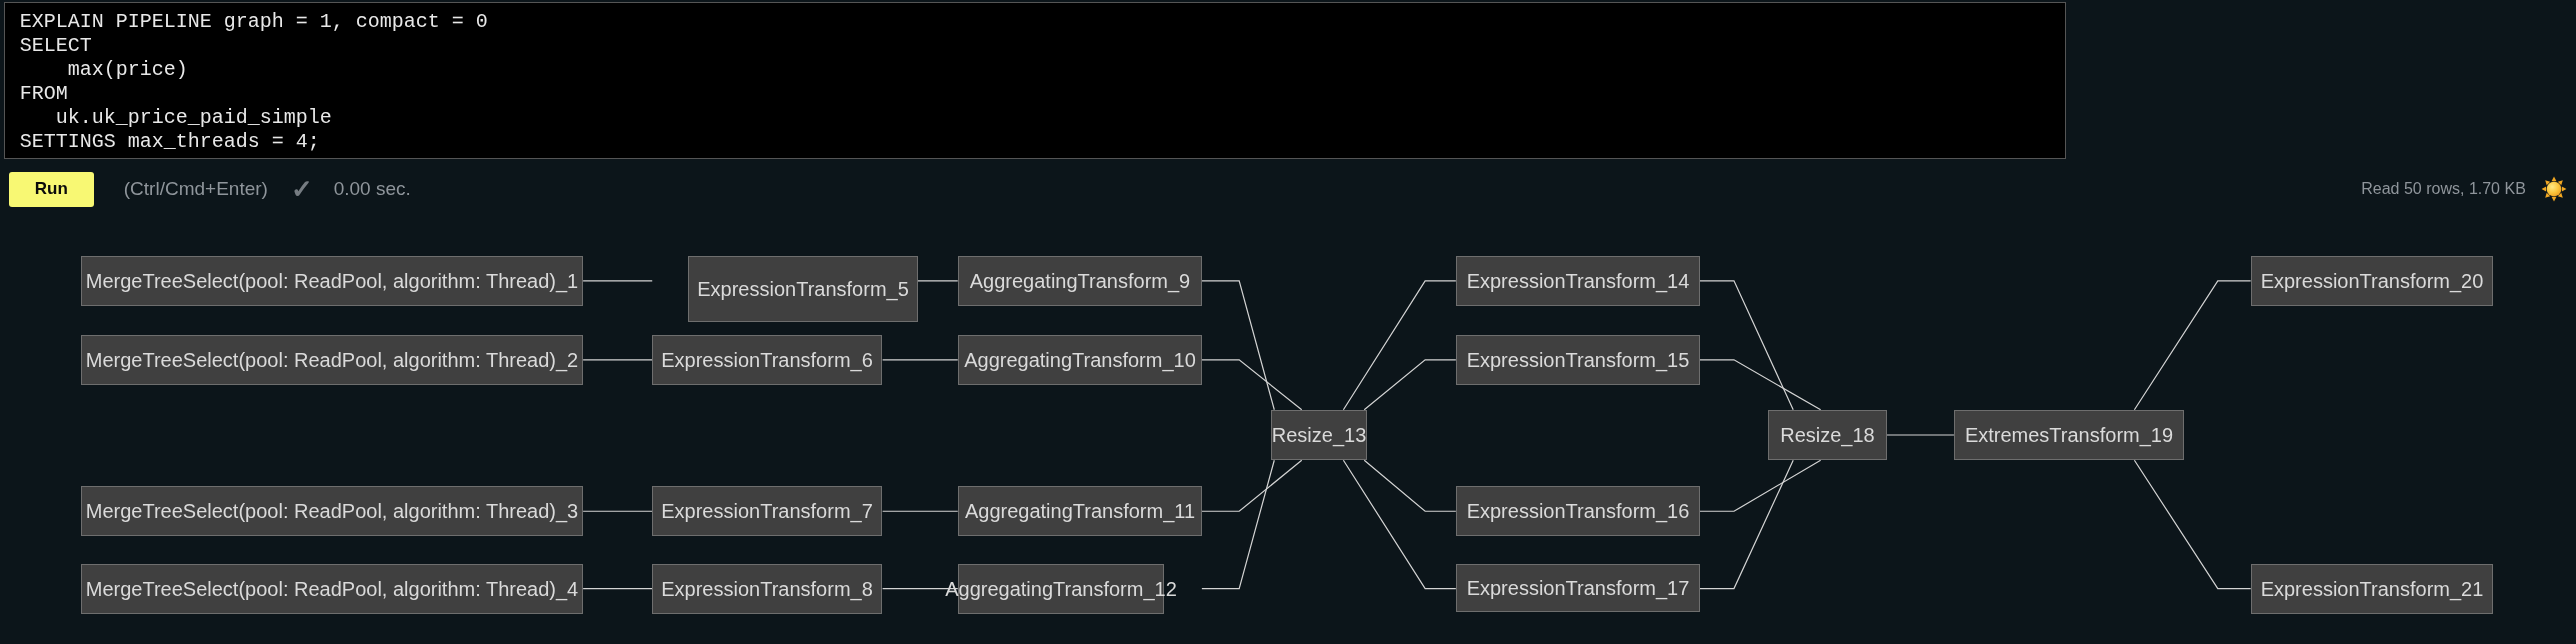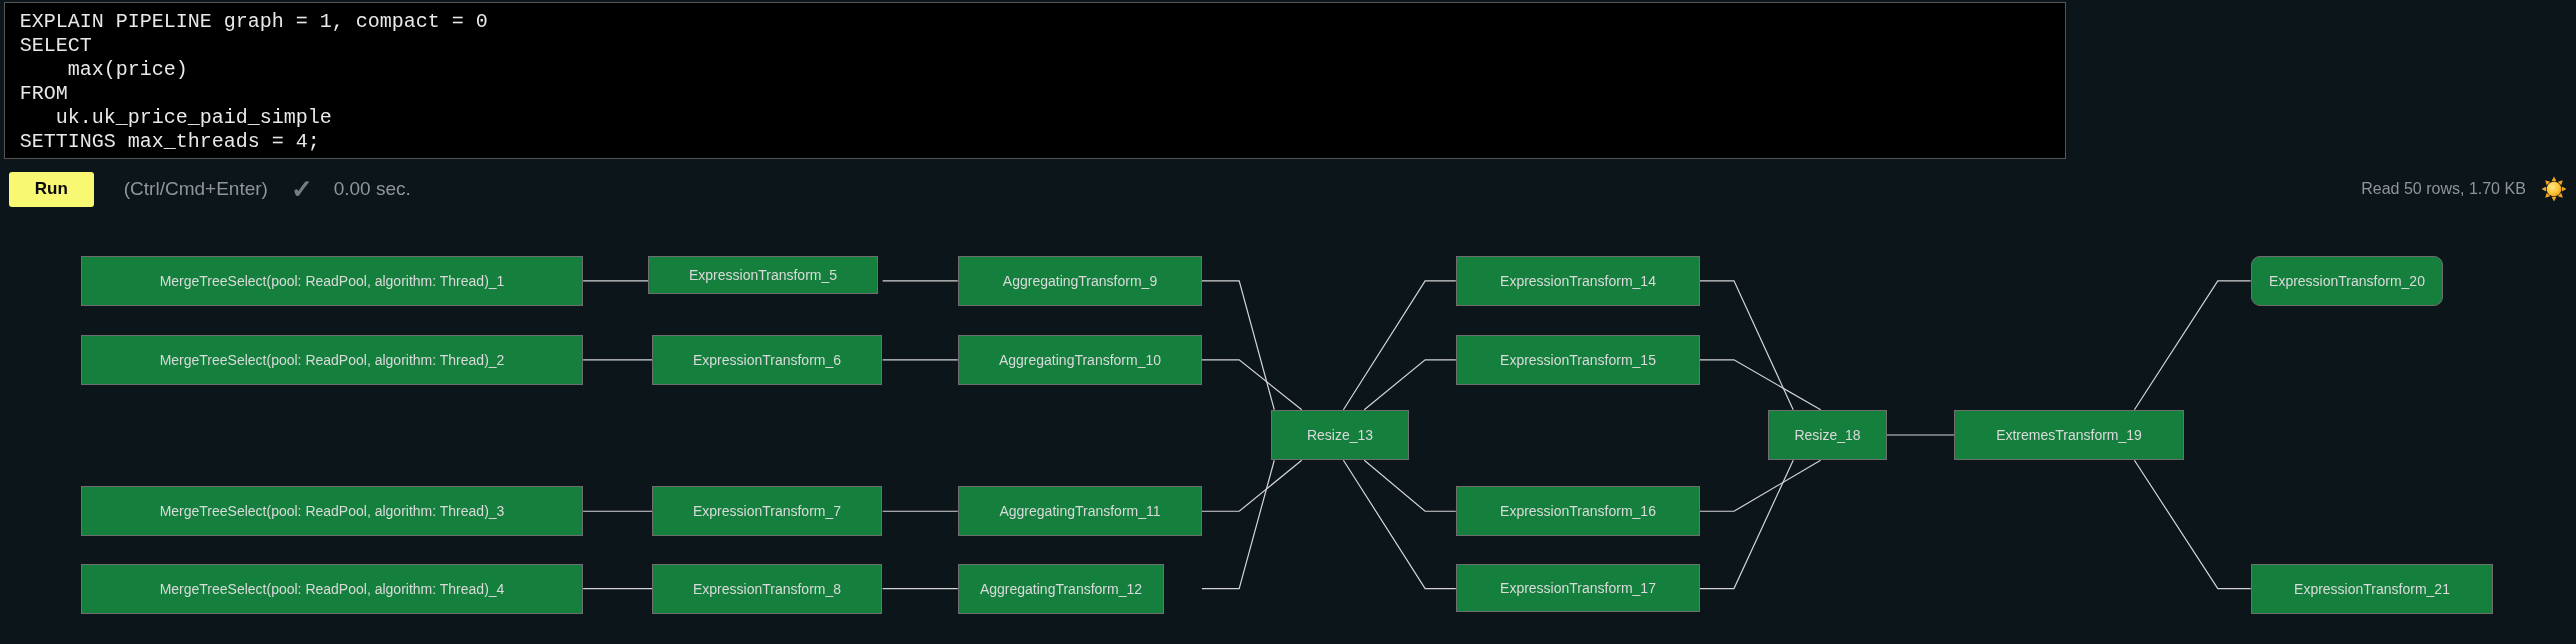--- a/index.html
+++ b/index.html
@@ -31,22 +31,22 @@
   .spacer{flex:1;}
   .stats{color:#8f959b;font-size:16px;margin-right:15.4px;}
   .sun{width:26px;height:26px;flex:0 0 auto;cursor:pointer;}
 
   
   .graph{position:absolute;left:0;top:0;width:2576px;height:644px;pointer-events:none;}
   #edges{position:absolute;left:0;top:0;}
   #edges polyline{fill:none;stroke:#d4d4d4;stroke-width:2.2px;}
   .gnode{
     position:absolute;box-sizing:border-box;
-    background:#15803d;border:1.1px solid #6e6e6e;color:#dadada;
-    font-family:"Liberation Sans",sans-serif;font-size:14px;
+    background:#404040;border:1.1px solid #6e6e6e;color:#dadada;
+    font-family:"Liberation Sans",sans-serif;font-size:20px;
     display:flex;align-items:center;justify-content:center;
     white-space:nowrap;
   }
 </style>
 </head>
 <body>
 
 <div>
 
   <pre class="editor">EXPLAIN PIPELINE graph = 1, compact = 0
@@ -109,34 +109,34 @@
         <polyline points="3097,1073 3160,1073 3268,839"></polyline>
         <polyline points="3438,793 3561,793"></polyline>
         <polyline points="3890,747 4042,512 4102,512"></polyline>
         <polyline points="3890,839 4042,1073 4102,1073"></polyline>
       </svg>
     <div id="nodes">
         <div class="gnode" style="left: 81px; top: 256px; width: 502px; height: 50px;">MergeTreeSelect(pool: ReadPool, algorithm: Thread)_1</div>
         <div class="gnode" style="left: 81px; top: 335px; width: 502px; height: 50px;">MergeTreeSelect(pool: ReadPool, algorithm: Thread)_2</div>
         <div class="gnode" style="left: 81px; top: 486px; width: 502px; height: 50px;">MergeTreeSelect(pool: ReadPool, algorithm: Thread)_3</div>
         <div class="gnode" style="left: 81px; top: 564px; width: 502px; height: 50px;">MergeTreeSelect(pool: ReadPool, algorithm: Thread)_4</div>
-        <div class="gnode" style="left: 648px; top: 256px; width: 230px; height: 38px;">ExpressionTransform_5</div>
+        <div class="gnode" style="left: 688px; top: 256px; width: 230px; height: 66px;">ExpressionTransform_5</div>
         <div class="gnode" style="left: 652px; top: 335px; width: 230px; height: 50px;">ExpressionTransform_6</div>
         <div class="gnode" style="left: 652px; top: 486px; width: 230px; height: 50px;">ExpressionTransform_7</div>
         <div class="gnode" style="left: 652px; top: 564px; width: 230px; height: 50px;">ExpressionTransform_8</div>
         <div class="gnode" style="left: 958px; top: 256px; width: 244px; height: 50px;">AggregatingTransform_9</div>
         <div class="gnode" style="left: 958px; top: 335px; width: 244px; height: 50px;">AggregatingTransform_10</div>
         <div class="gnode" style="left: 958px; top: 486px; width: 244px; height: 50px;">AggregatingTransform_11</div>
         <div class="gnode" style="left: 958px; top: 564px; width: 206px; height: 50px;">AggregatingTransform_12</div>
-        <div class="gnode" style="left: 1271px; top: 410px; width: 138px; height: 50px;">Resize_13</div>
+        <div class="gnode" style="left: 1271px; top: 410px; width: 96px; height: 50px;">Resize_13</div>
         <div class="gnode" style="left: 1456px; top: 256px; width: 244px; height: 50px;">ExpressionTransform_14</div>
         <div class="gnode" style="left: 1456px; top: 335px; width: 244px; height: 50px;">ExpressionTransform_15</div>
         <div class="gnode" style="left: 1456px; top: 486px; width: 244px; height: 50px;">ExpressionTransform_16</div>
         <div class="gnode" style="left: 1456px; top: 564px; width: 244px; height: 48px;">ExpressionTransform_17</div>
         <div class="gnode" style="left: 1768px; top: 410px; width: 119px; height: 50px;">Resize_18</div>
         <div class="gnode" style="left: 1954px; top: 410px; width: 230px; height: 50px;">ExtremesTransform_19</div>
-        <div class="gnode" style="left: 2251px; top: 256px; width: 192px; height: 50px; border-radius: 9px;">ExpressionTransform_20</div>
+        <div class="gnode" style="left: 2251px; top: 256px; width: 242px; height: 50px;">ExpressionTransform_20</div>
         <div class="gnode" style="left: 2251px; top: 564px; width: 242px; height: 50px;">ExpressionTransform_21</div>
       </div>
   </div>
 
 </div>
 
 
 </body></html>

